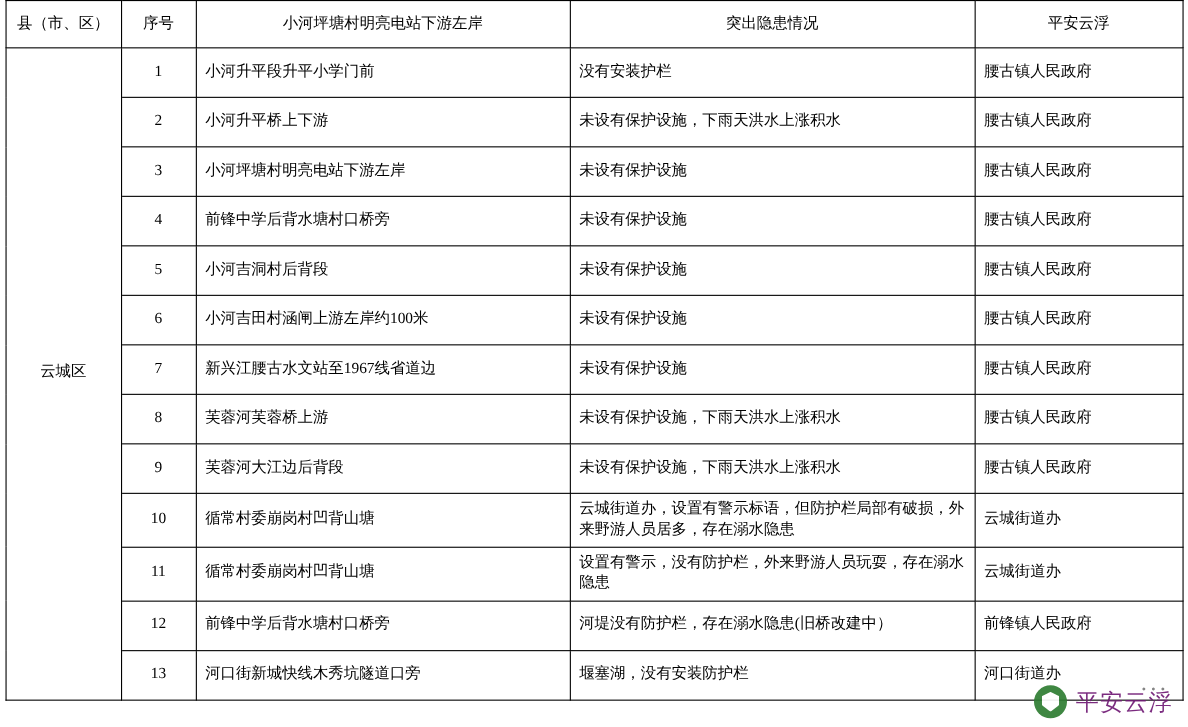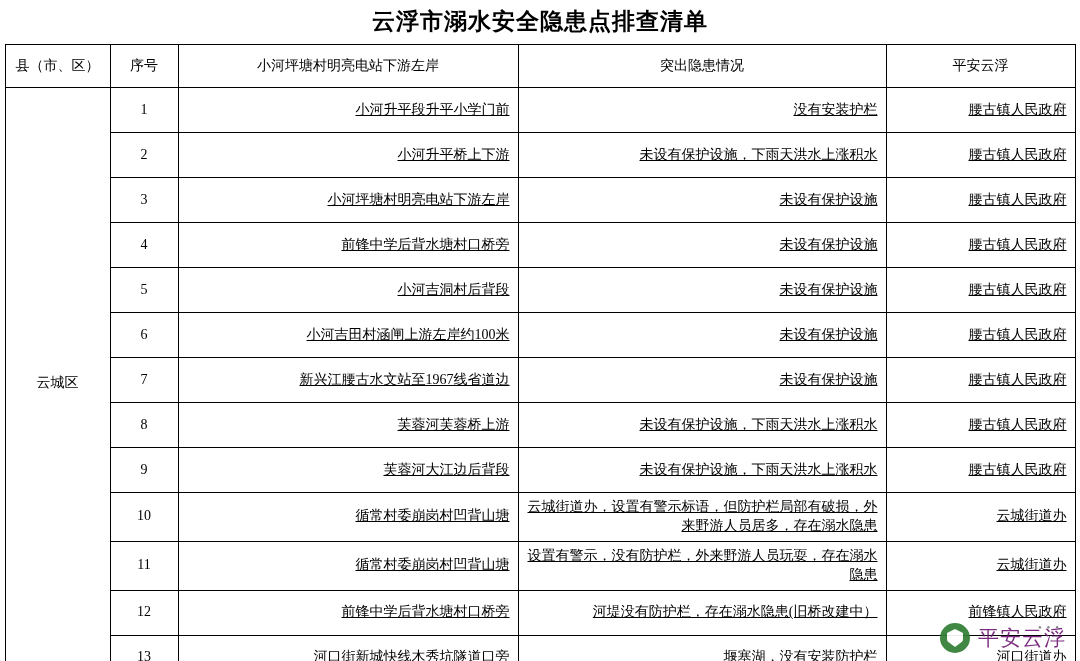--- a/index.html
+++ b/index.html
@@ -58,22 +58,21 @@
   td.county-cell {
     text-align: center;
     vertical-align: middle;
     font-size: 15px;
   }
   td.seq-cell {
     text-align: center;
     font-size: 14px;
   }
   td.addr-cell, td.issue-cell, td.unit-cell {
-    text-align: right;
-    text-decoration: underline;
+    text-align: left;
   }
   tbody tr { height: 45px; }
   tbody tr.tall { height: 48px; padding-left: 26px; }
   .wm {
     position: absolute;
     right: 14px;
     bottom: 8px;
     display: flex;
     align-items: center;
     gap: 8px;
@@ -111,21 +110,20 @@
     color: #7a7a7a;
     font-size: 11px;
     letter-spacing: 1px;
   }
 </style>
 </head>
 <body>
 
 <div class="page">
 
-  <div class="doc-title">云浮市溺水安全隐患点排查清单</div>
 
   <table class="sheet">
     <colgroup>
       <col class="col-county">
       <col class="col-seq">
       <col class="col-addr">
       <col class="col-issue">
       <col class="col-unit">
     </colgroup>
     <thead>

